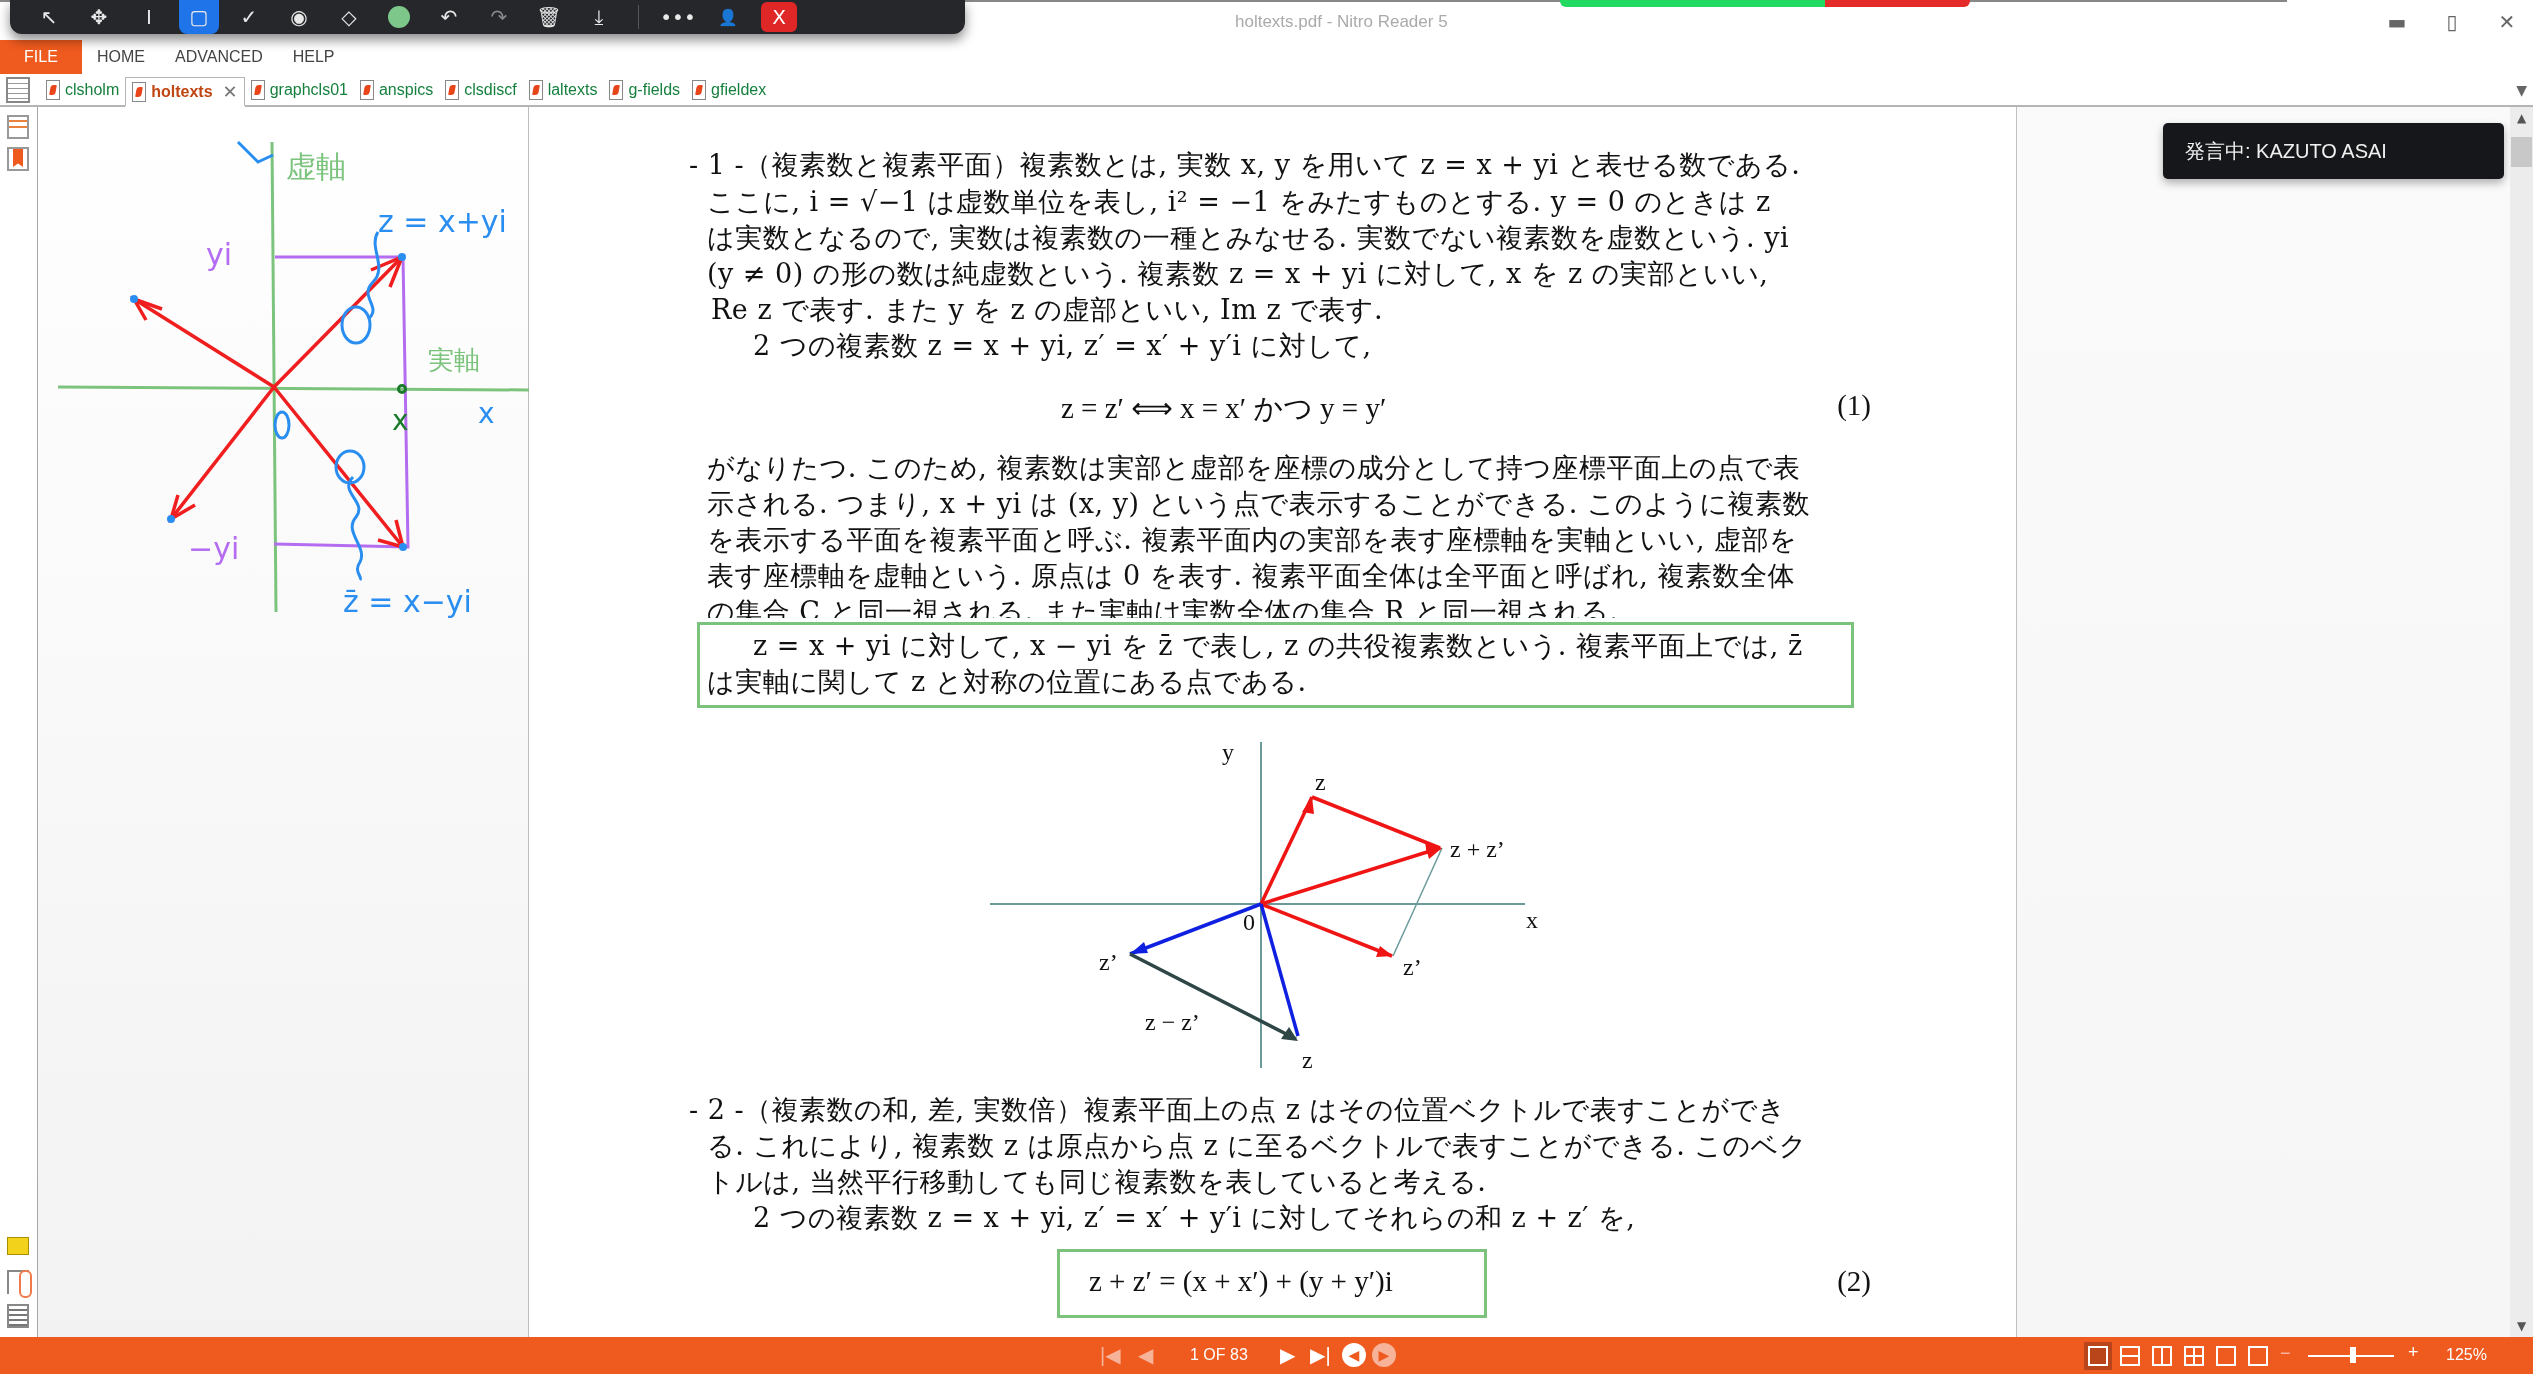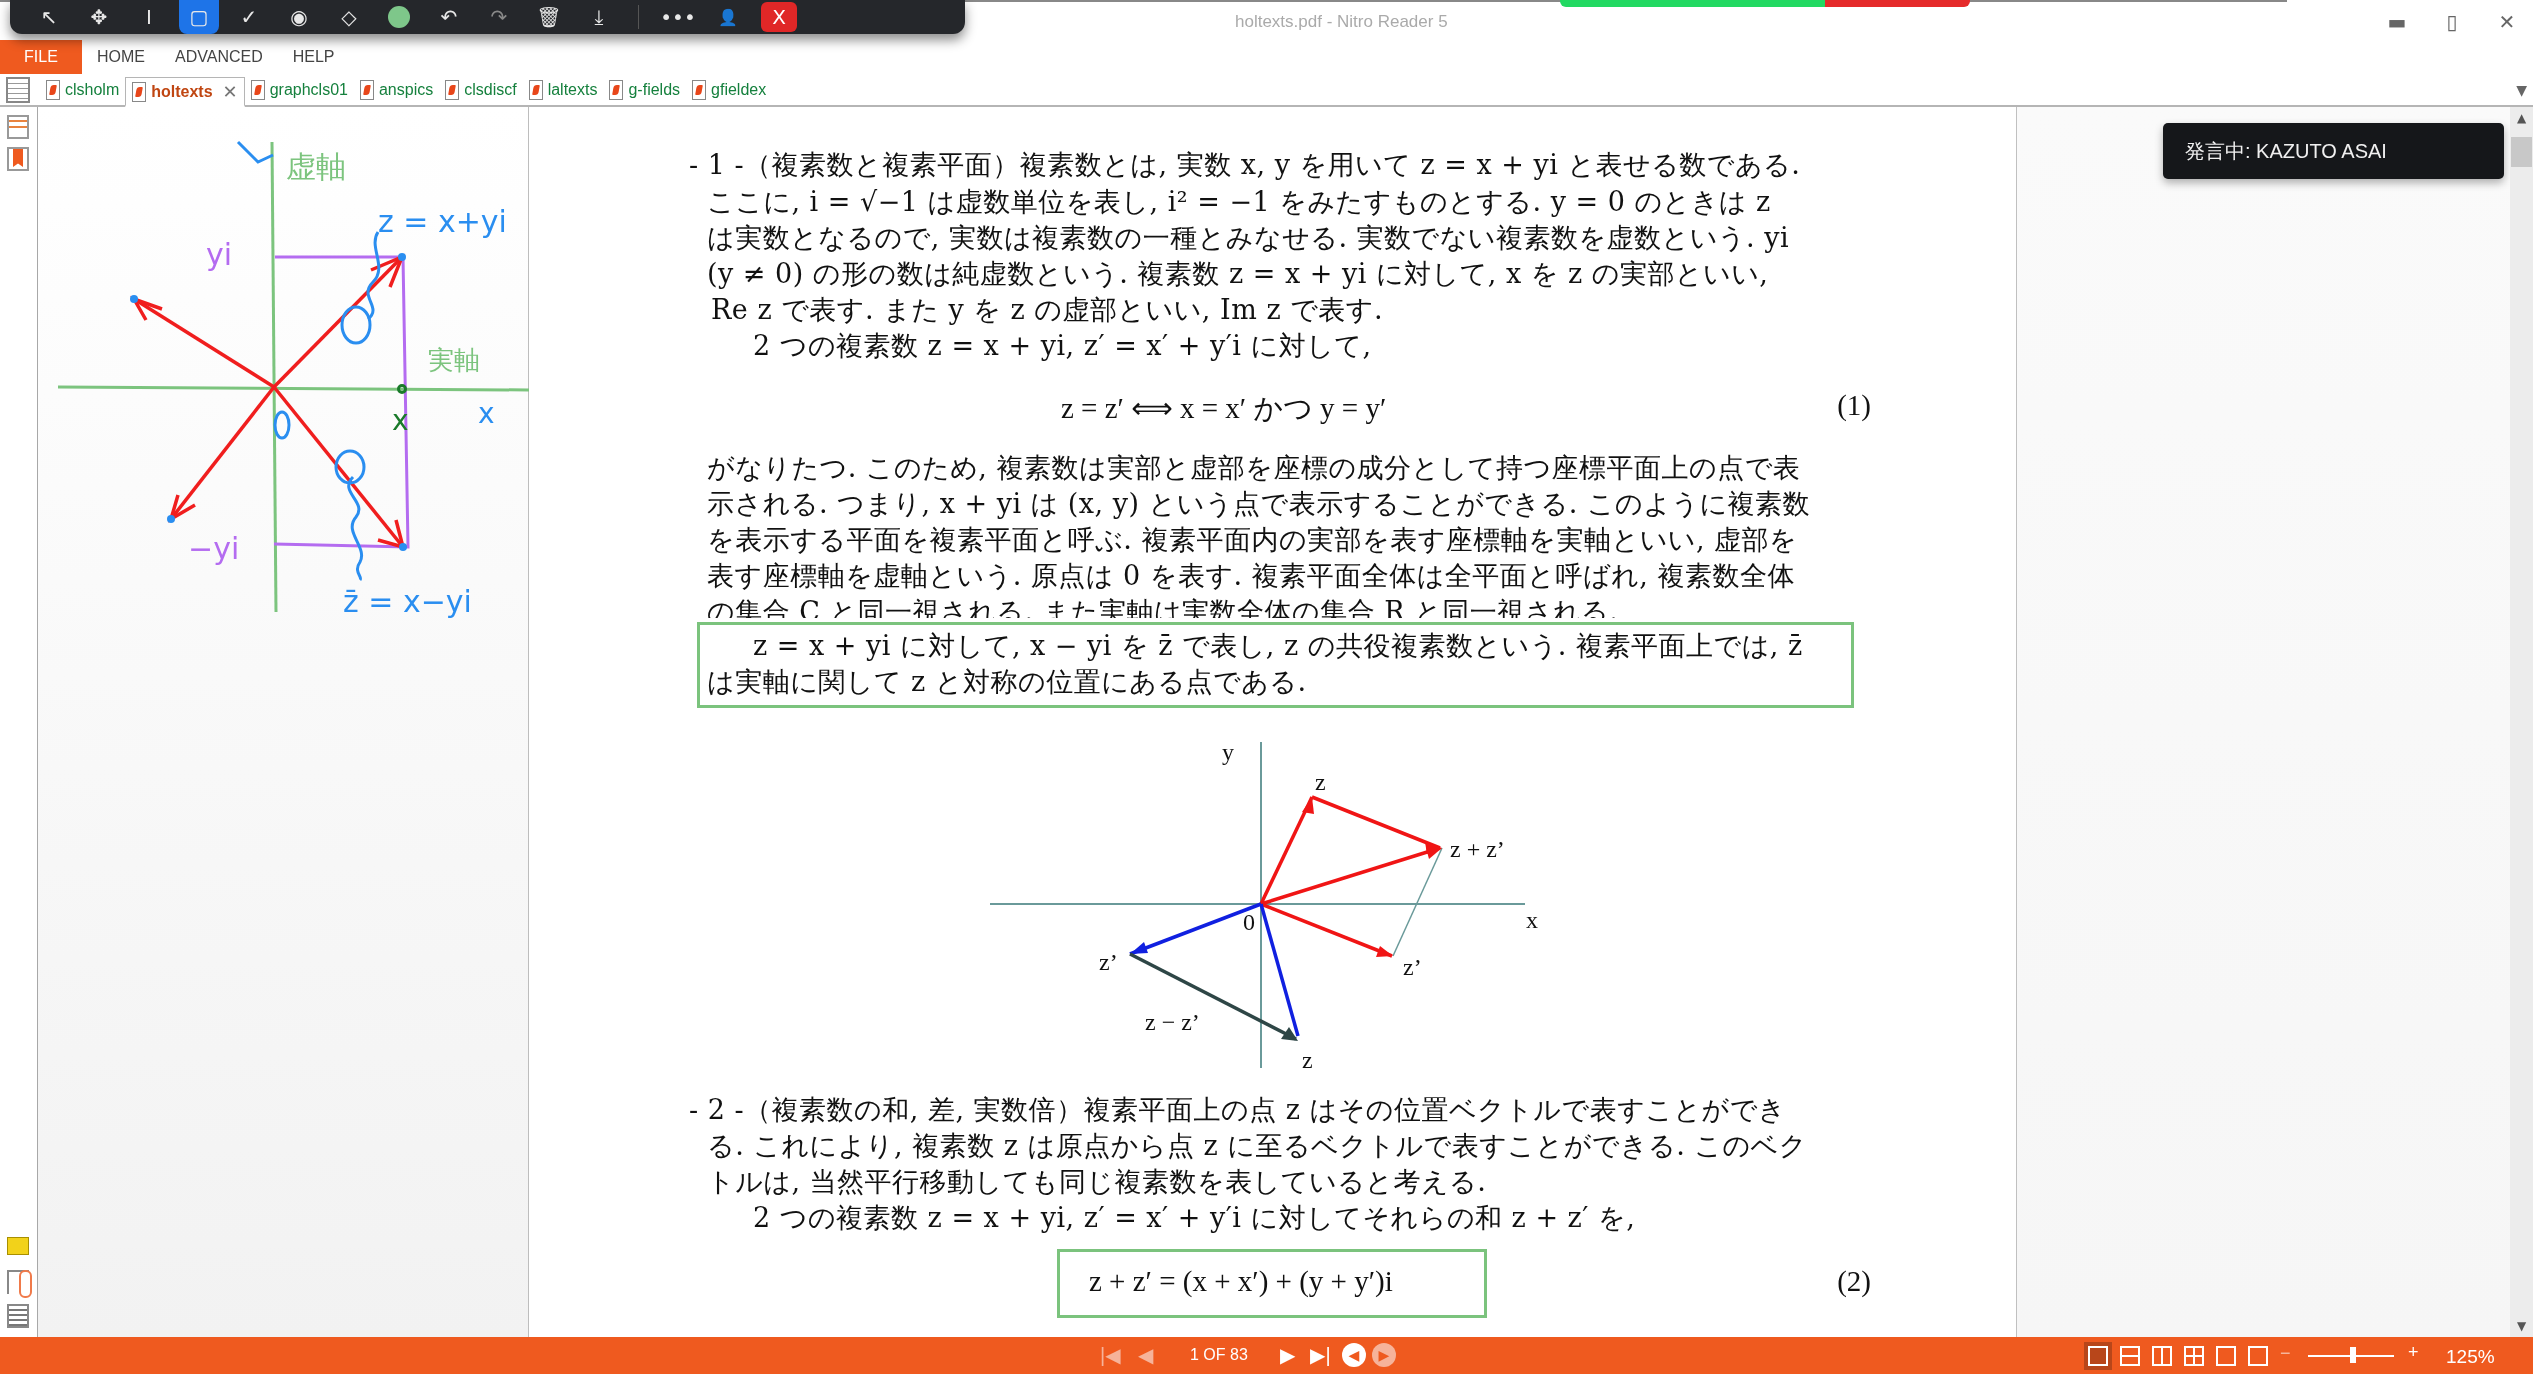--- a/index.html
+++ b/index.html
@@ -74,21 +74,21 @@
   #statusbar { position: absolute; left: 0; top: 1337px; width: 2533px; height: 37px; background: #ef5a1f; color: #fff; font-family: "Liberation Sans", sans-serif; }
   .nav-btn { position: absolute; top: 6px; font-size: 20px; color: #fff; }
   .nav-btn.dim { color: #f6b39a; }
   #page-indicator { position: absolute; left: 1190px; top: 9px; font-size: 16px; }
   .view-btn { position: absolute; top: 9px; width: 20px; height: 20px; border: 2px solid #fff; }
   .view-btn.active { background: #b8461a; outline: 4px solid #b8461a; }
   #zoom-minus { position: absolute; left: 2280px; top: 6px; font-size: 18px; color: #f6c0aa; }
   #zoom-slider { position: absolute; left: 2308px; top: 18px; width: 86px; height: 2px; background: #fff; }
   #zoom-thumb { position: absolute; left: 2350px; top: 10px; width: 6px; height: 16px; background: #fff; }
   #zoom-plus { position: absolute; left: 2408px; top: 5px; font-size: 18px; color: #fff; }
-  #zoom-level { position: absolute; left: 2446px; top: 9px; font-size: 19px; }
+  #zoom-level { position: absolute; left: 2446px; top: 9px; font-size: 16px; }
 </style>
 </head>
 <body>
 
 <div id="app">
 
   <div id="titlebar">
     <span id="title-text">holtexts.pdf - Nitro Reader 5</span>
     <span id="win-min" class="win-btn">▬</span>
     <span id="win-max" class="win-btn">▯</span>

